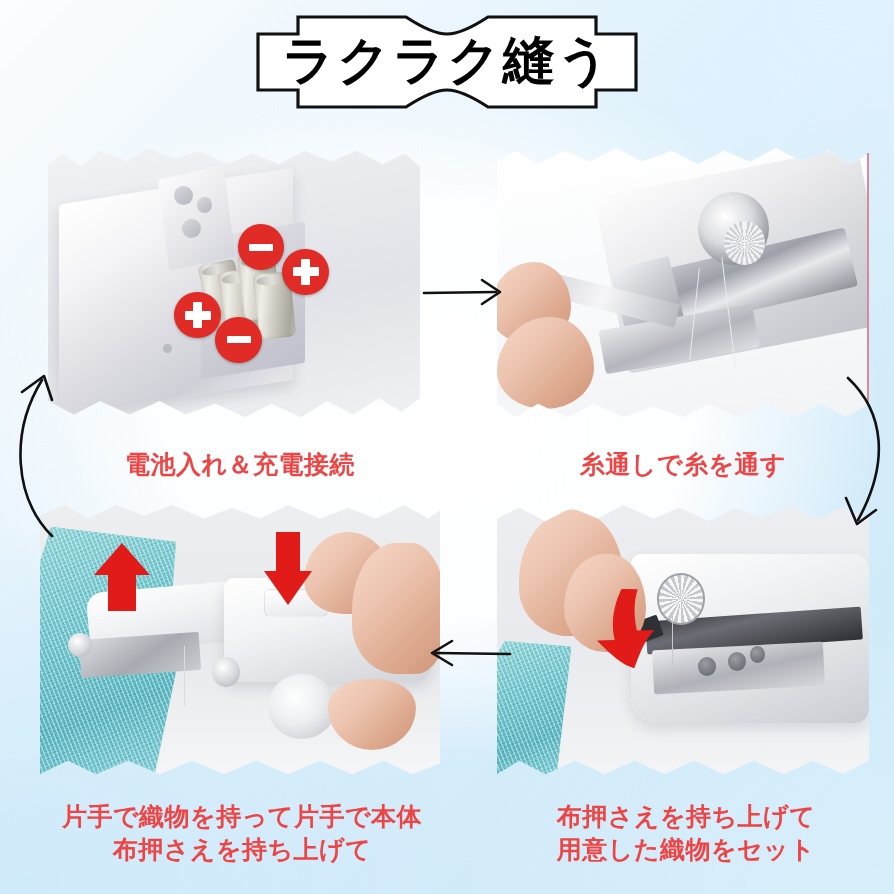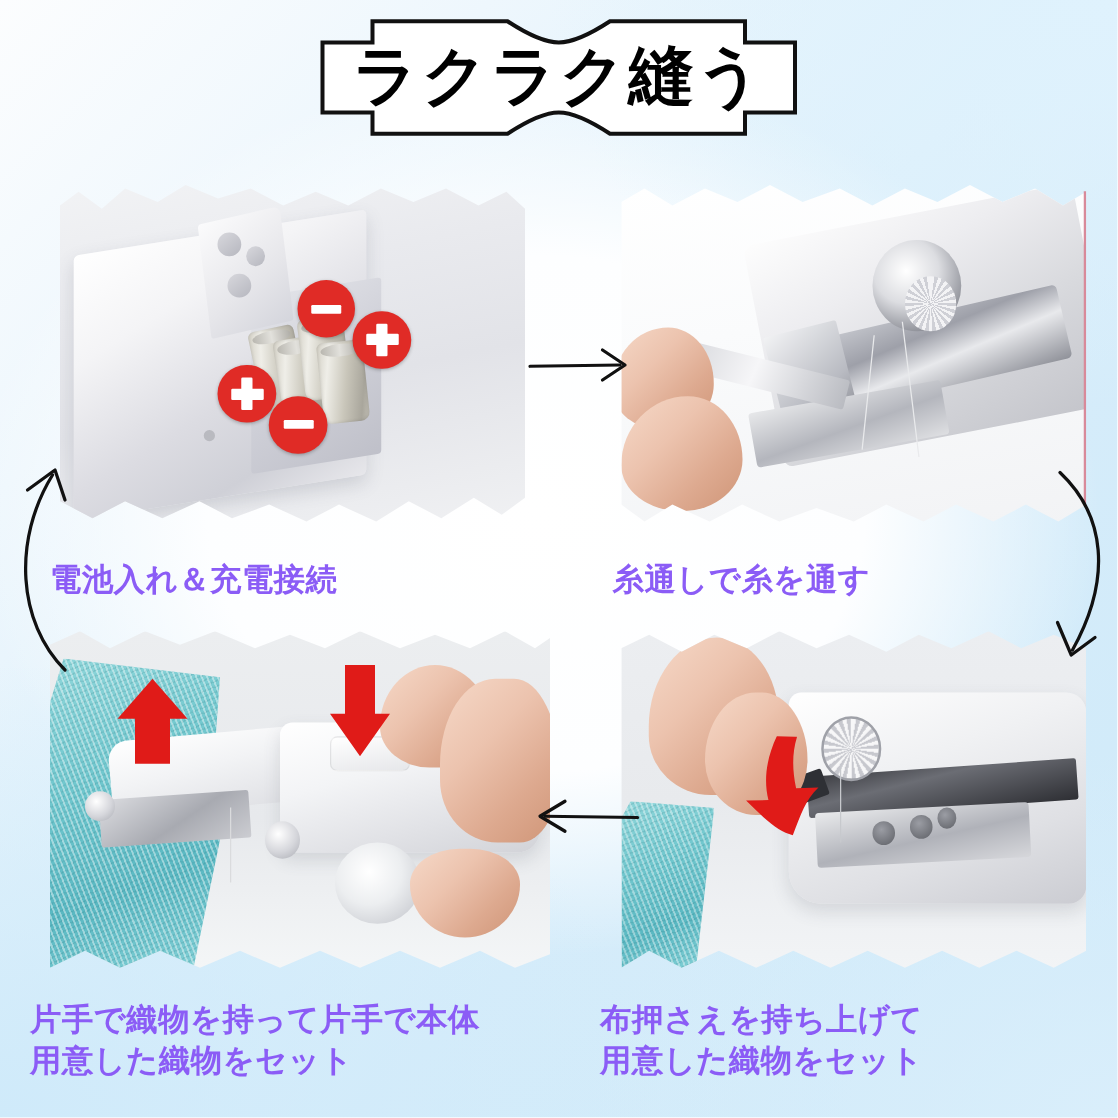--- a/index.html
+++ b/index.html
@@ -51,21 +51,22 @@
     color: #000000;
     font-family: "DejaVu Serif", "Liberation Serif", serif;
     padding-bottom: 2px;
   }
   .photo {
     position: absolute;
     overflow: hidden;
   }
   .caption {
     position: absolute;
-    color: #8b5cf6;
+    text-align: center;
+    color: #ef4444;
     font-size: 25px;
     font-weight: 700;
     line-height: 1.32;
     letter-spacing: 0.5px;
     font-family: Liberation Serif, serif;
     white-space: pre-line;
   }
 
   
   #photo1 { left: 48px; top: 148px; width: 372px; height: 272px; }
@@ -366,21 +367,21 @@
 
   <svg class="red-arrow" style="left:52px;top:36px;width:60px;height:72px;" viewBox="0 0 60 72">
     <path d="M30 2 L58 34 H44 V70 H16 V34 H2 Z" fill="#e01b18"></path>
   </svg>
   <svg class="red-arrow" style="left:222px;top:24px;width=52px;width:52px;height:78px;" viewBox="0 0 52 78">
     <path d="M26 76 L50 42 H38 V3 H14 V42 H2 Z" fill="#e01b18"></path>
   </svg>
 </div>
 
 <div class="caption" style="left:24px;top:800px;width:436px;">片手で織物を持って片手で本体
-用意した織物をセット</div>
+布押さえを持ち上げて</div>
 
 <div id="photo4" class="photo">
   <div id="p4-bgplate"></div>
   <div style="position:absolute;inset:0;overflow:hidden;clip-path:polygon(0% 5%,6% 1%,13% 6%,20% 1%,27% 5%,34% 0%,42% 5%,49% 1%,57% 6%,64% 1%,71% 5%,79% 0%,86% 5%,93% 1%,100% 5%,100% 94%,93% 99%,85% 94%,77% 99%,69% 94%,61% 99%,53% 94%,45% 99%,37% 94%,29% 99%,21% 94%,13% 99%,6% 94%,0% 99%);">
     <div class="fabric" style="left:0%;top:50%;width:20%;height:50%;clip-path:polygon(10% 0%,100% 4%,80% 100%,0% 100%,0% 10%);"></div>
     <div class="p4-body"></div>
     <div class="p4-bar"></div>
     <div class="p4-plate"></div>
     <div class="p4-gear"></div>
     <div class="p4-hole" style="left:54%;top:56%;width:5%;height:7%;"></div>

